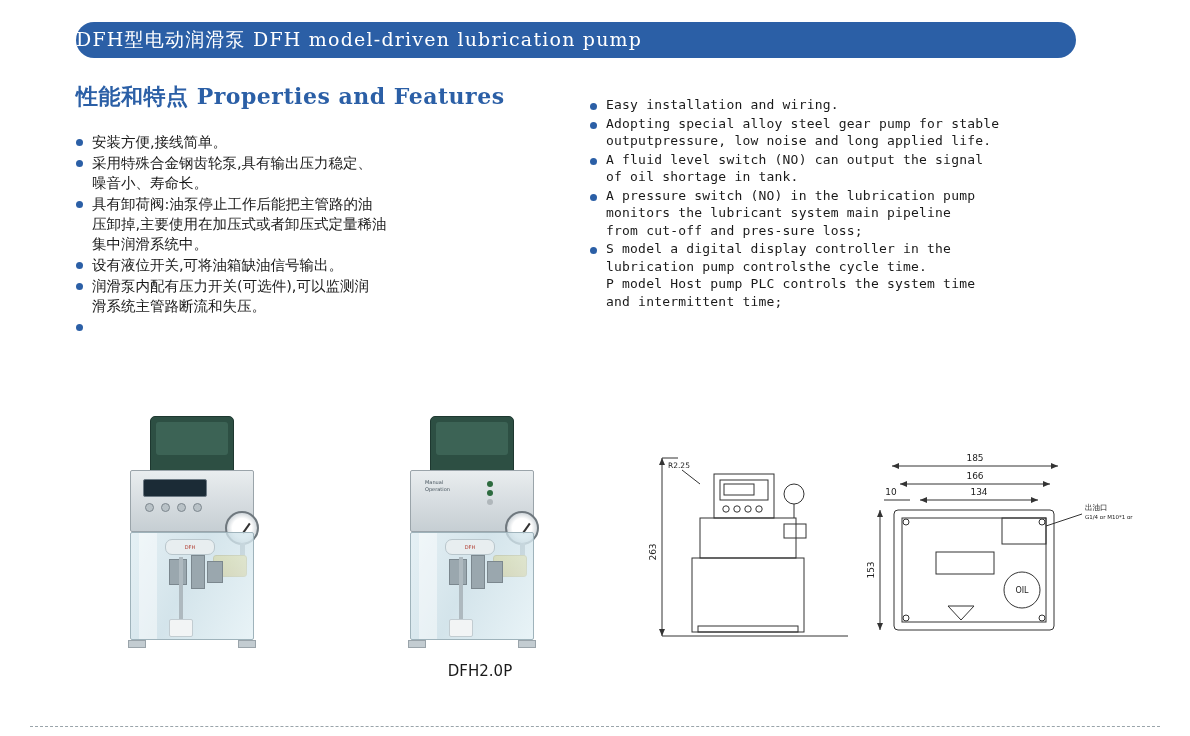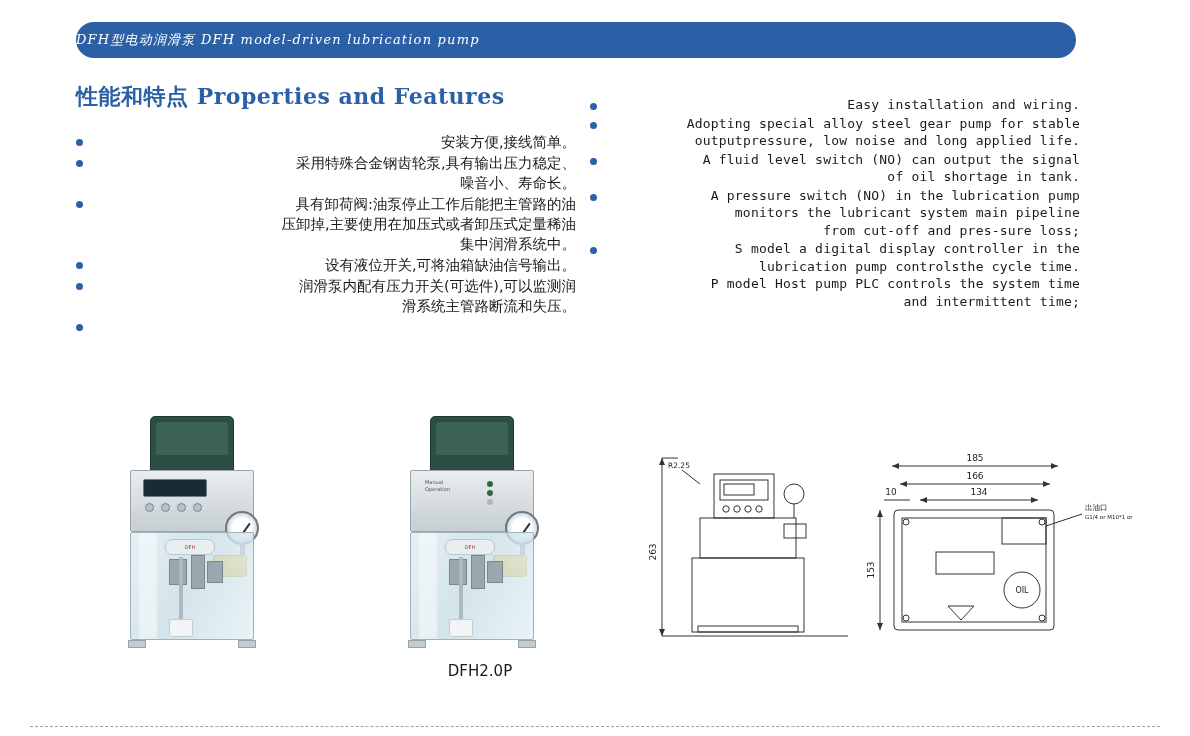--- a/index.html
+++ b/index.html
@@ -16,44 +16,43 @@
     position:absolute;
     left:76px; top:22px;
     width:1000px; height:36px;
     background:#2b5fa6;
     border-radius:18px;
     display:flex; align-items:center;
   }
   .banner-title {
     color:#ffffff;
     font-family:"DejaVu Serif", serif;
-    font-size:13px;
+    font-size:19px;
     letter-spacing:1.2px;
     white-space:nowrap;
-    font-style:italic;
   }
   
   .section-heading {
     position:absolute;
     left:76px; top:82px;
     color:#2b5fa6;
     font-family:"DejaVu Serif", serif;
     font-size:22px;
     font-weight:bold;
     letter-spacing:0.5px;
     white-space:nowrap;
   }
   
   .list {
     position:absolute;
     list-style:none;
     margin:0; padding:0;
   }
   .list-cn {
-    left:76px; top:132px; width:500px;text-align:right;
+    left:76px; top:132px; width:500px;
   }
   .list-en {
     left:590px; top:96px; width:490px;
   }
   .list li {
     position:relative;
     padding-left:16px;
     margin-bottom:1px;
   }
   .list li .dot {
@@ -68,21 +67,20 @@
     font-size:14.5px;
     line-height:20px;
     color:#1a1a1a;
   }
   .list-en li {
     font-family:"DejaVu Sans Mono", monospace;
     font-size:13px;
     line-height:17.5px;
     color:#1a1a1a;
     letter-spacing:0.2px;
-    text-align:right;
   }
   
   .photos {
     position:absolute;
     left:60px; top:405px;
     width:600px; height:290px;
   }
   .pump {
     position:absolute;
     width:200px; height:250px;

